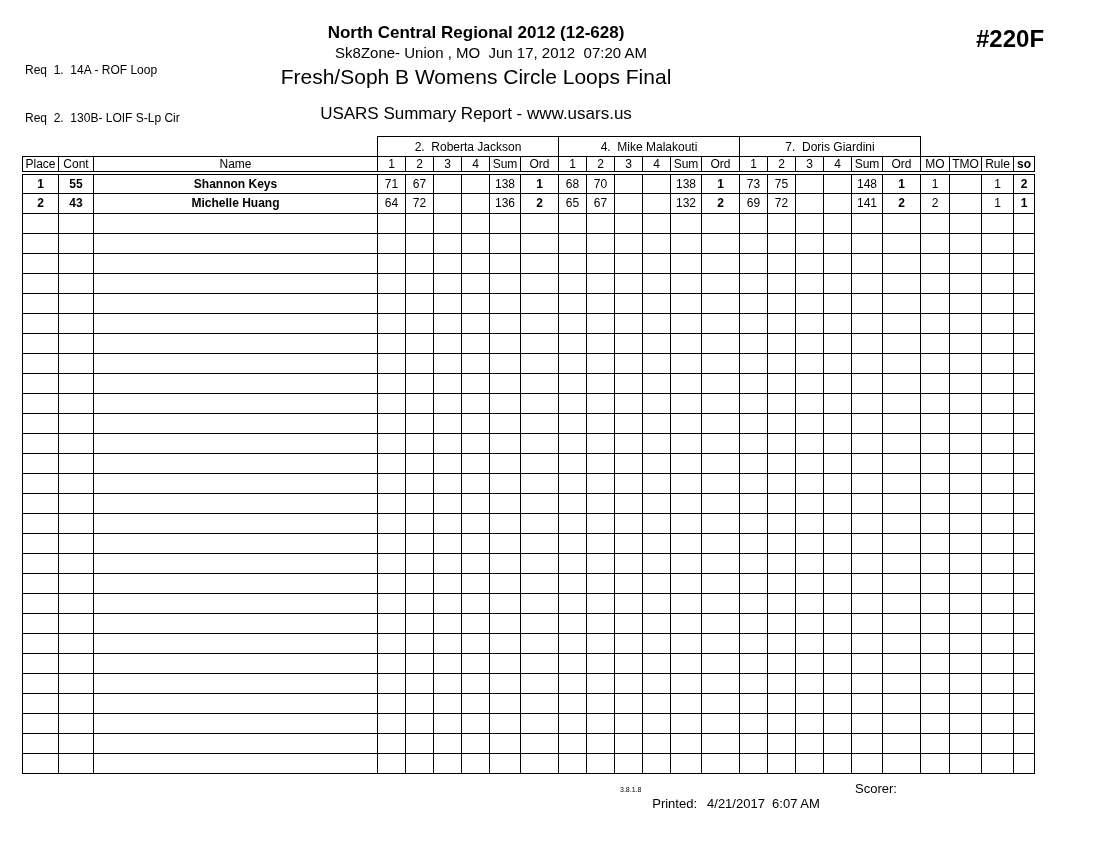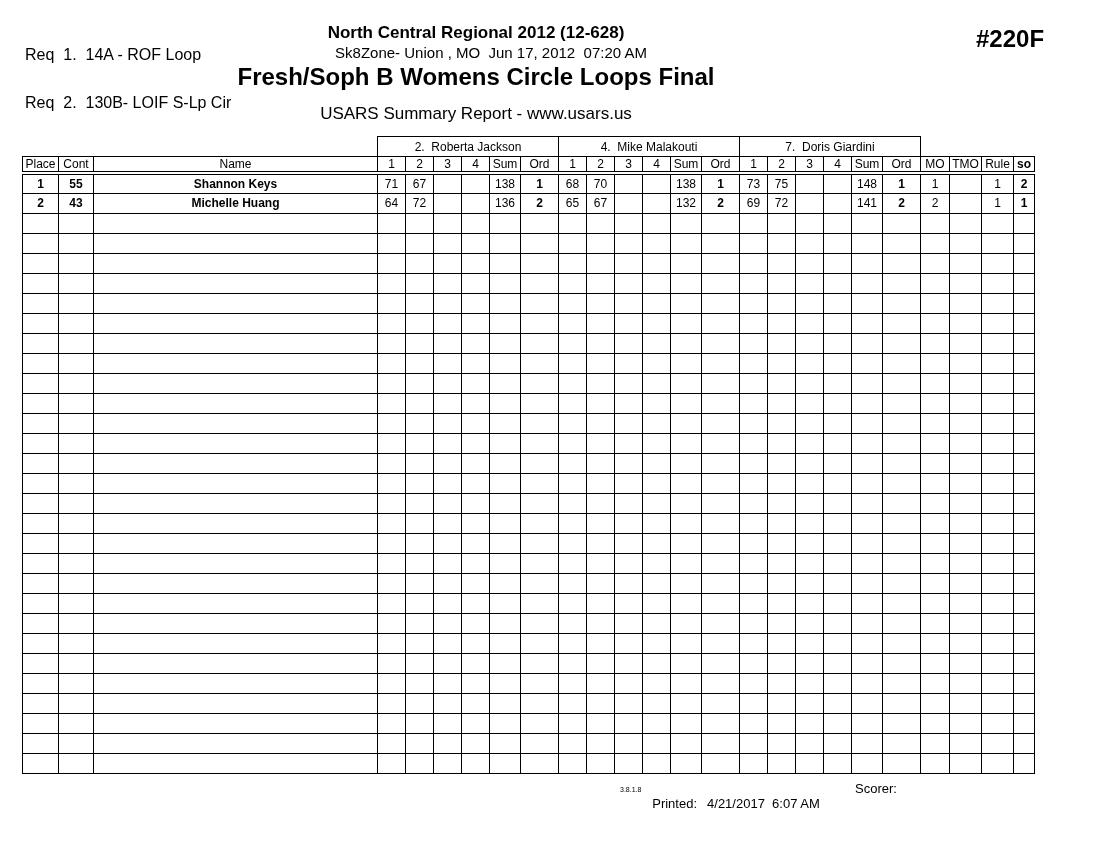--- a/index.html
+++ b/index.html
@@ -3,30 +3,30 @@
 <meta charset="utf-8">
 <style>
   html,body { margin:0; padding:0; }
   body {
     width:1100px; height:850px; position:relative;
     background:#ffffff; color:#000000;
     font-family:"Liberation Sans", sans-serif;
     overflow:hidden;
   }
   .req {
-    position:absolute; left:25px; top:15px;
-    font-size:16px; line-height:16px; white-space:pre;
+    position:absolute; left:25px; top:30px;
+    font-size:12px; line-height:16px; white-space:pre;
   }
   .titleblock {
     position:absolute; left:0; top:22px; width:952px;
     text-align:center;
   }
   .t-main  { font-size:17px; font-weight:bold; line-height:21px; }
   .t-venue { font-size:15px; line-height:19px; white-space:pre;padding-left:30px; }
-  .t-event { font-size:24px; font-weight:bold; line-height:25px; margin-top:2px; }
+  .t-event { font-size:21px; font-weight:normal; line-height:25px; margin-top:2px; }
   .t-report{ font-size:17px; line-height:22px; margin-top:14px; }
   .evtnum {
     position:absolute; left:960px; top:25px;
     font-size:24px; font-weight:bold;margin-left:16px;
   }
   table.results {
     position:absolute; left:22px; top:136px;
     border-collapse:collapse; table-layout:fixed;
   }
   table.results td {

